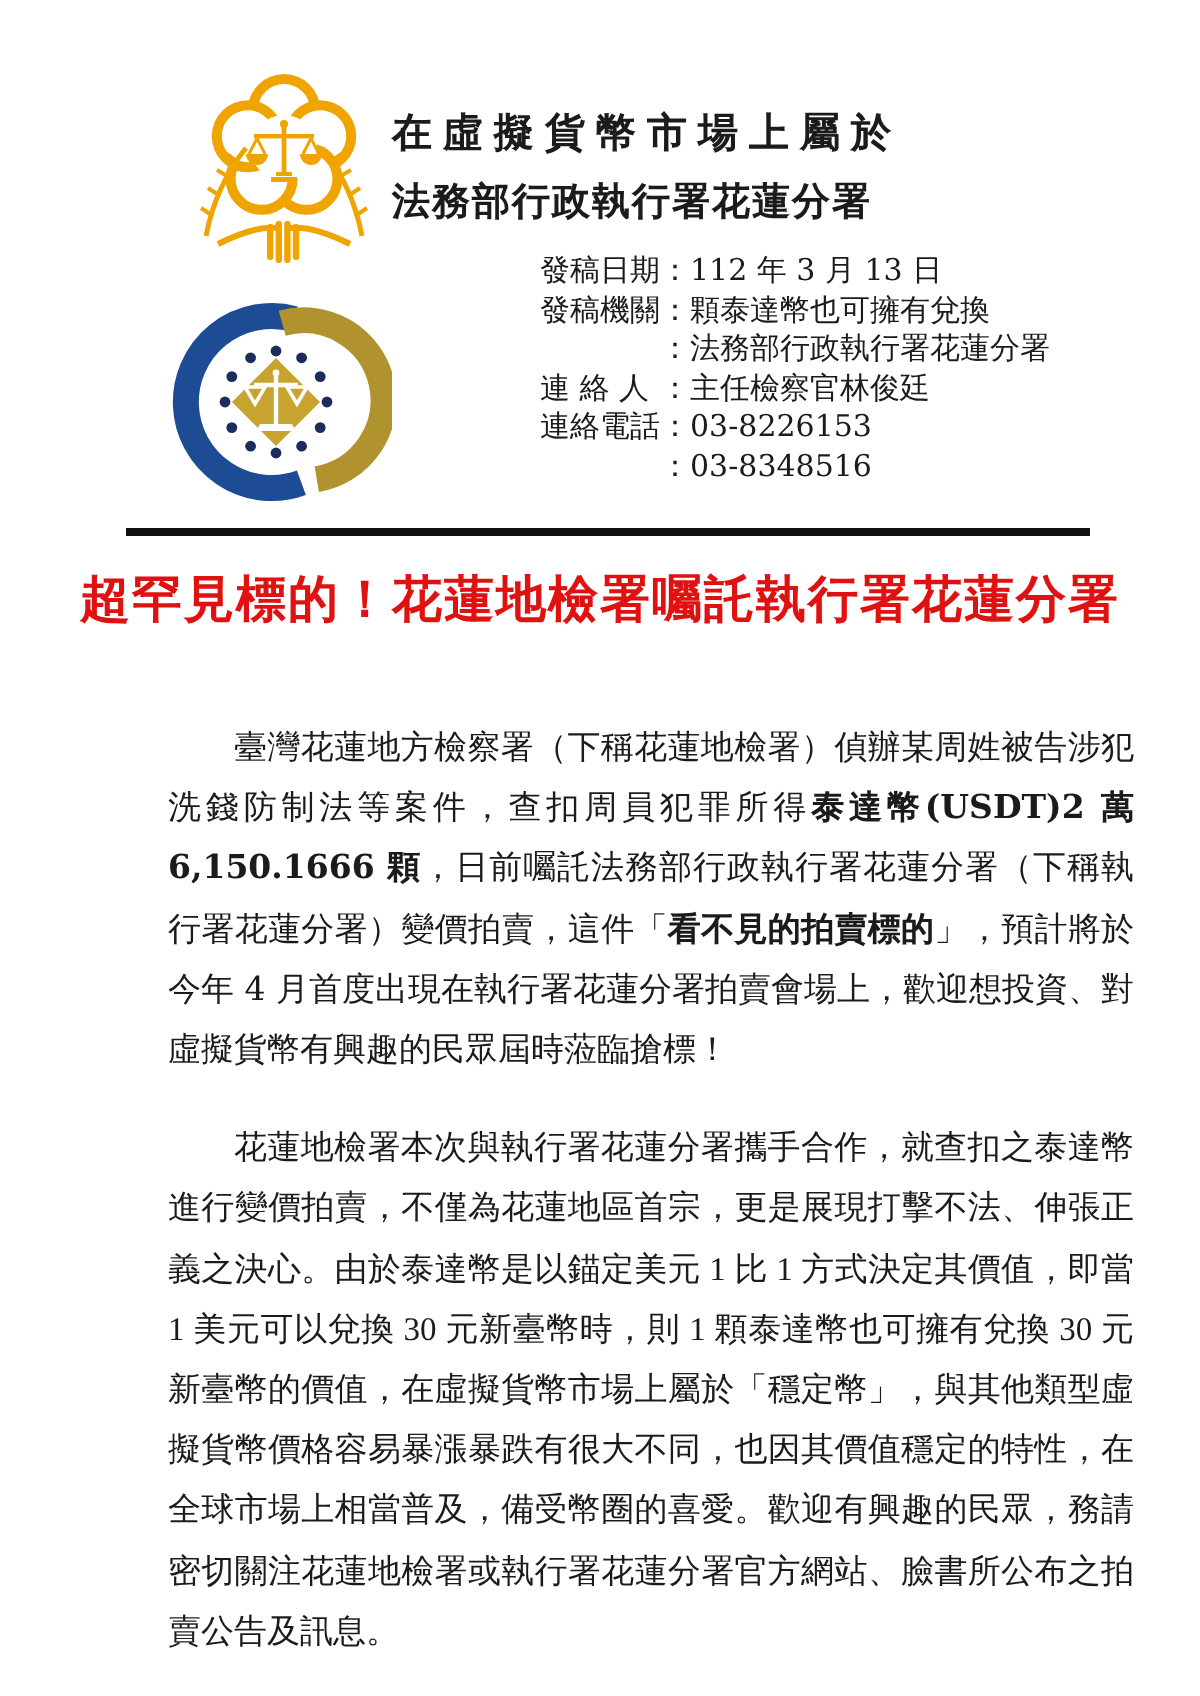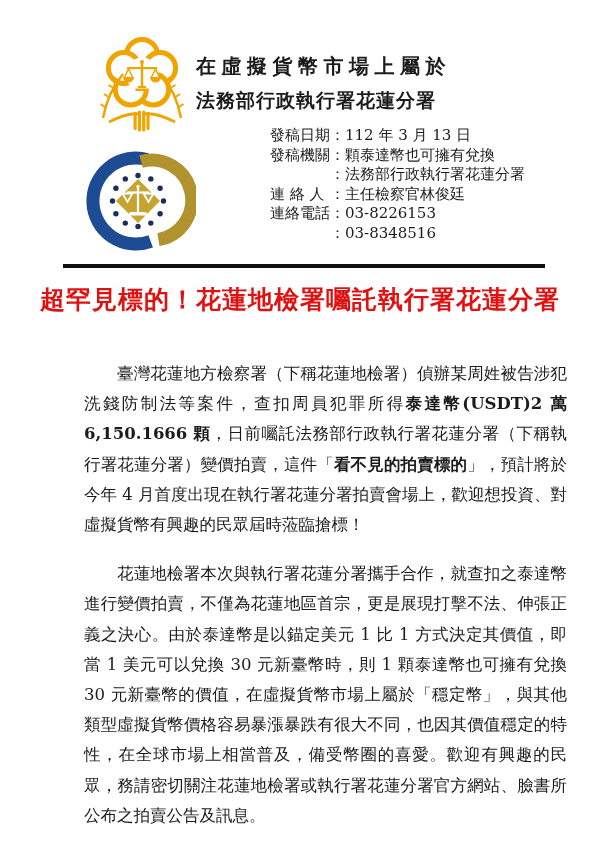--- a/index.html
+++ b/index.html
@@ -26,21 +26,21 @@
     left:0;top:281px;width:600px;
     text-align:center;font-weight:700;font-size:25px;line-height:37px;
     letter-spacing:1px;color:var(--headline-color,#e01111);
   }
   .body-text{
     left:63px;top:359px;width:483px;
     font-size:16.5px;line-height:30.2px;
     text-align:justify;text-justify:inter-character;margin-left:21px;
   }
   .body-text p{margin:0;text-indent:2em;}
-  .body-text p + p{margin-top:19px;}
+  .body-text p + p{margin-top:19px;font-family:Liberation Serif, serif;}
   .seg-bold{font-weight:700;}
 </style>
 </head>
 <body>
 
 <div class="page">
 
   <div class="abs emblem1">
     <svg width="106" height="102" viewBox="0 0 106 102">
       <g stroke="#efa400" stroke-width="5" fill="#ffffff">

